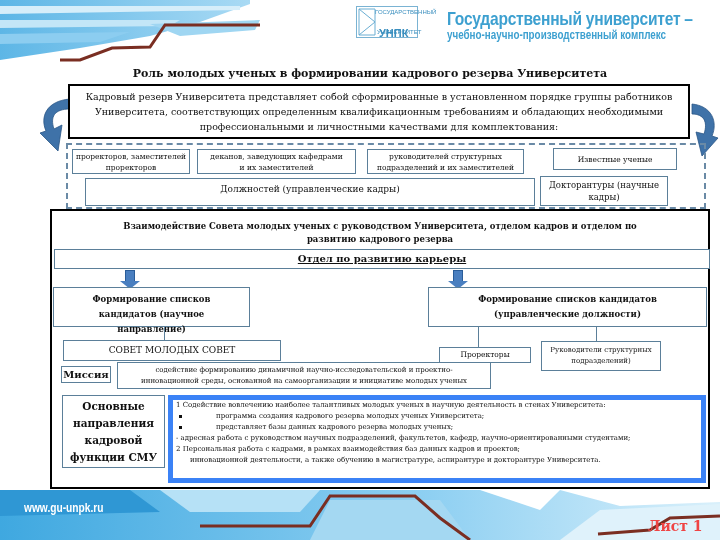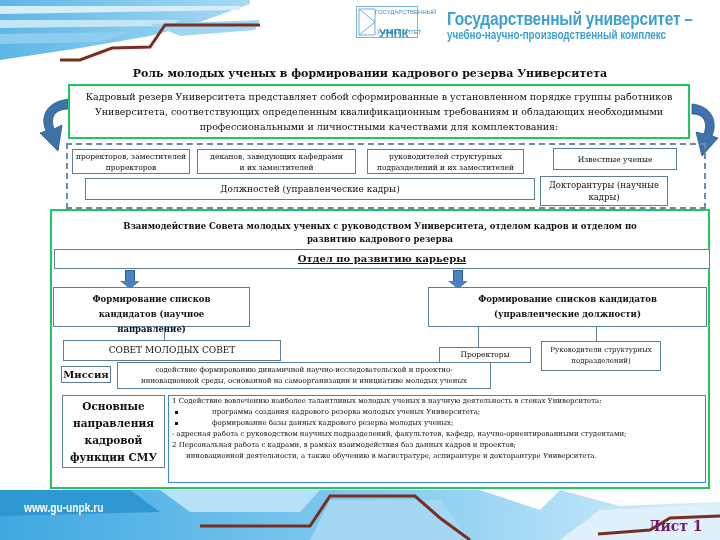--- a/index.html
+++ b/index.html
@@ -10,37 +10,37 @@
   
   .hdr-band { position: absolute; left: 0; top: 0; width: 720px; height: 70px; overflow: hidden; }
   .logo-box { position: absolute; left: 356px; top: 6px; width: 62px; height: 32px; border: 1px solid #7ab3d3; background: #fff; }
   .logo-text { position: absolute; font-family: "Liberation Sans", sans-serif; color: #3a8fbf; font-size: 6px; line-height: 7px; }
   .hdr-title { position: absolute; left: 447px; top: 8px; font-family: "Liberation Sans", sans-serif; font-weight: bold; font-size: 19px; color: #3da0d0; letter-spacing: -0.3px; white-space: nowrap; transform: scaleX(0.82); transform-origin: left top; }
   .hdr-sub { position: absolute; left: 447px; top: 28px; font-family: "Liberation Sans", sans-serif; font-weight: bold; font-size: 12px; color: #3da0d0; white-space: nowrap; transform: scaleX(0.82); transform-origin: left top; }
 
   .page-title { position: absolute; left: 100px; top: 67px; width: 540px; text-align: center; font-weight: bold; font-size: 11px; }
 
   .box { position: absolute; border: 1px solid #5b7f99; background: #fff; text-align: center; }
-  .box-thick { border: 2px solid #22c55e; }
+  .box-thick { border: 2px solid #000000; }
   .small { font-size: 7.5px; line-height: 11px; }
   .med { font-size: 9px; line-height: 13px; }
   .bold { font-weight: bold; }
   .dashed { position: absolute; border: 2px dashed #6a8aa6; }
 
   .vline { position: absolute; width: 1px; background: #5b7f99; }
   .arrow-down { position: absolute; width: 10px; height: 12px; background: #4a7fc0; border: 1px solid #2a5d99; }
   .arrow-down::after { content: ""; position: absolute; left: -6px; top: 10px; border-left: 10px solid transparent; border-right: 10px solid transparent; border-top: 8px solid #4a7fc0; }
 
-  .list-box { position: absolute; left: 168px; top: 395px; width: 538px; height: 88px; border: 1px solid #3b82f6; background: #fff; font-size: 7px; line-height: 11px; padding: 0 3px; text-align: left; }
+  .list-box { position: absolute; left: 168px; top: 395px; width: 538px; height: 88px; border: 5px solid #3b82f6; background: #fff; font-size: 7px; line-height: 11px; padding: 0 3px; text-align: left; }
   .list-box div { white-space: nowrap; overflow: hidden; }
   .justify { text-align: justify; text-align-last: justify; }
 
   .footer { position: absolute; left: 0; top: 490px; width: 720px; height: 50px; overflow: hidden; }
   .footer-url { position: absolute; left: 24px; top: 501px; font-family: "Liberation Sans", sans-serif; font-weight: bold; font-size: 12px; color: #ffffff; transform: scaleX(0.85); transform-origin: left top; }
-  .sheet-label { position: absolute; left: 648px; top: 518px; font-weight: bold; font-size: 14px; color: #701a75; }
+  .sheet-label { position: absolute; left: 648px; top: 518px; font-weight: bold; font-size: 14px; color: #ef4444; }
 </style>
 </head>
 <body>
 
 <div class="hdr-band">
   <svg width="720" height="70" viewBox="0 0 720 70">
     <defs>
       <linearGradient id="hg1" x1="0" x2="1" y1="0" y2="0">
         <stop offset="0" stop-color="#5db6e6"></stop>
         <stop offset="1" stop-color="#a9daf4"></stop>
@@ -82,21 +82,21 @@
   <path d="M2,4 C22,6 28,22 22,36 L28,38 L12,56 L6,32 L14,34 C18,22 14,14 2,14 Z" fill="#3f72a8" stroke="#2a5585" stroke-width="0.8"></path>
 </svg>
 
 <div class="box box-thick med" style="left:68px;top:84px;width:622px;height:55px;padding:3px 6px;font-size:9.5px;line-height:15px;">Кадровый резерв Университета представляет собой сформированные в установленном порядке группы работников Университета, соответствующих определенным квалификационным требованиям и обладающих необходимыми профессиональными и личностными качествами для комплектования:</div>
 
 <div class="dashed" style="left:66px;top:143px;width:640px;height:66px;"></div>
 <div class="box small" style="left:72px;top:149px;width:118px;height:25px;padding-top:1px;">проректоров, заместителей проректоров</div>
 <div class="box small" style="left:197px;top:149px;width:159px;height:25px;padding-top:1px;padding-left:10px;padding-right:10px;">деканов, заведующих кафедрами и их заместителей</div>
 <div class="box small" style="left:367px;top:149px;width:157px;height:25px;padding-top:1px;padding-left:8px;padding-right:8px;">руководителей структурных подразделений и их заместителей</div>
 <div class="box small" style="left:553px;top:148px;width:124px;height:22px;padding-top:5px;">Известные ученые</div>
-<div class="box med" style="left:85px;top:178px;width:450px;height:22px;padding-top:4px;font-size:9px;">Должностей (управленческие кадры)</div>
+<div class="box med" style="left:85px;top:178px;width:450px;height:28px;padding-top:4px;font-size:9px;">Должностей (управленческие кадры)</div>
 <div class="box med" style="left:540px;top:176px;width:128px;height:30px;padding-top:2px;font-size:8.5px;line-height:12px;">Докторантуры (научные кадры)</div>
 
 <div class="box box-thick" style="left:50px;top:209px;width:660px;height:280px;"></div>
 <div class="abs bold" style="left:100px;top:220px;width:560px;text-align:center;font-size:8.5px;line-height:13px;">Взаимодействие Совета молодых ученых с руководством Университета, отделом кадров и отделом по развитию кадрового резерва</div>
 
 <div class="box bold" style="left:54px;top:249px;width:656px;height:20px;font-size:10px;line-height:18px;text-decoration:underline;">Отдел по развитию карьеры</div>
 
 <div class="arrow-down" style="left:125px;top:270px;"></div>
 <div class="arrow-down" style="left:453px;top:270px;"></div>
 
@@ -116,21 +116,21 @@
 
 <div class="box bold" style="left:62px;top:395px;width:103px;height:73px;font-size:10.5px;line-height:17px;padding-top:2px;">Основные направления кадровой функции СМУ</div>
 <div class="list-box">
   <div>1 Содействие вовлечению наиболее талантливых молодых ученых в научную деятельность в стенах Университета:</div>
   <div style="position:relative;padding-left:40px;">
     <span style="position:absolute;left:3px;top:4px;width:3px;height:3px;background:#111;"></span>
     <span>программа создания кадрового резерва молодых ученых Университета;</span>
   </div>
   <div style="position:relative;padding-left:40px;">
     <span style="position:absolute;left:3px;top:4px;width:3px;height:3px;background:#111;"></span>
-    <span>формирование базы данных кадрового резерва молодых ученых;</span>
+    <span>представляет базы данных кадрового резерва молодых ученых;</span>
   </div>
   <div>- адресная работа с руководством научных подразделений, факультетов, кафедр, научно-ориентированными студентами;</div>
   <div>2 Персональная работа с кадрами, в рамках взаимодействия баз данных кадров и проектов;</div>
   <div style="padding-left:14px;">инновационной деятельности, а также обучению в магистратуре, аспирантуре и докторантуре Университета.</div>
 </div>
 
 <div class="footer">
   <svg width="720" height="50" viewBox="0 0 720 50">
     <defs>
       <linearGradient id="fg1" x1="0" x2="1" y1="0" y2="0">

